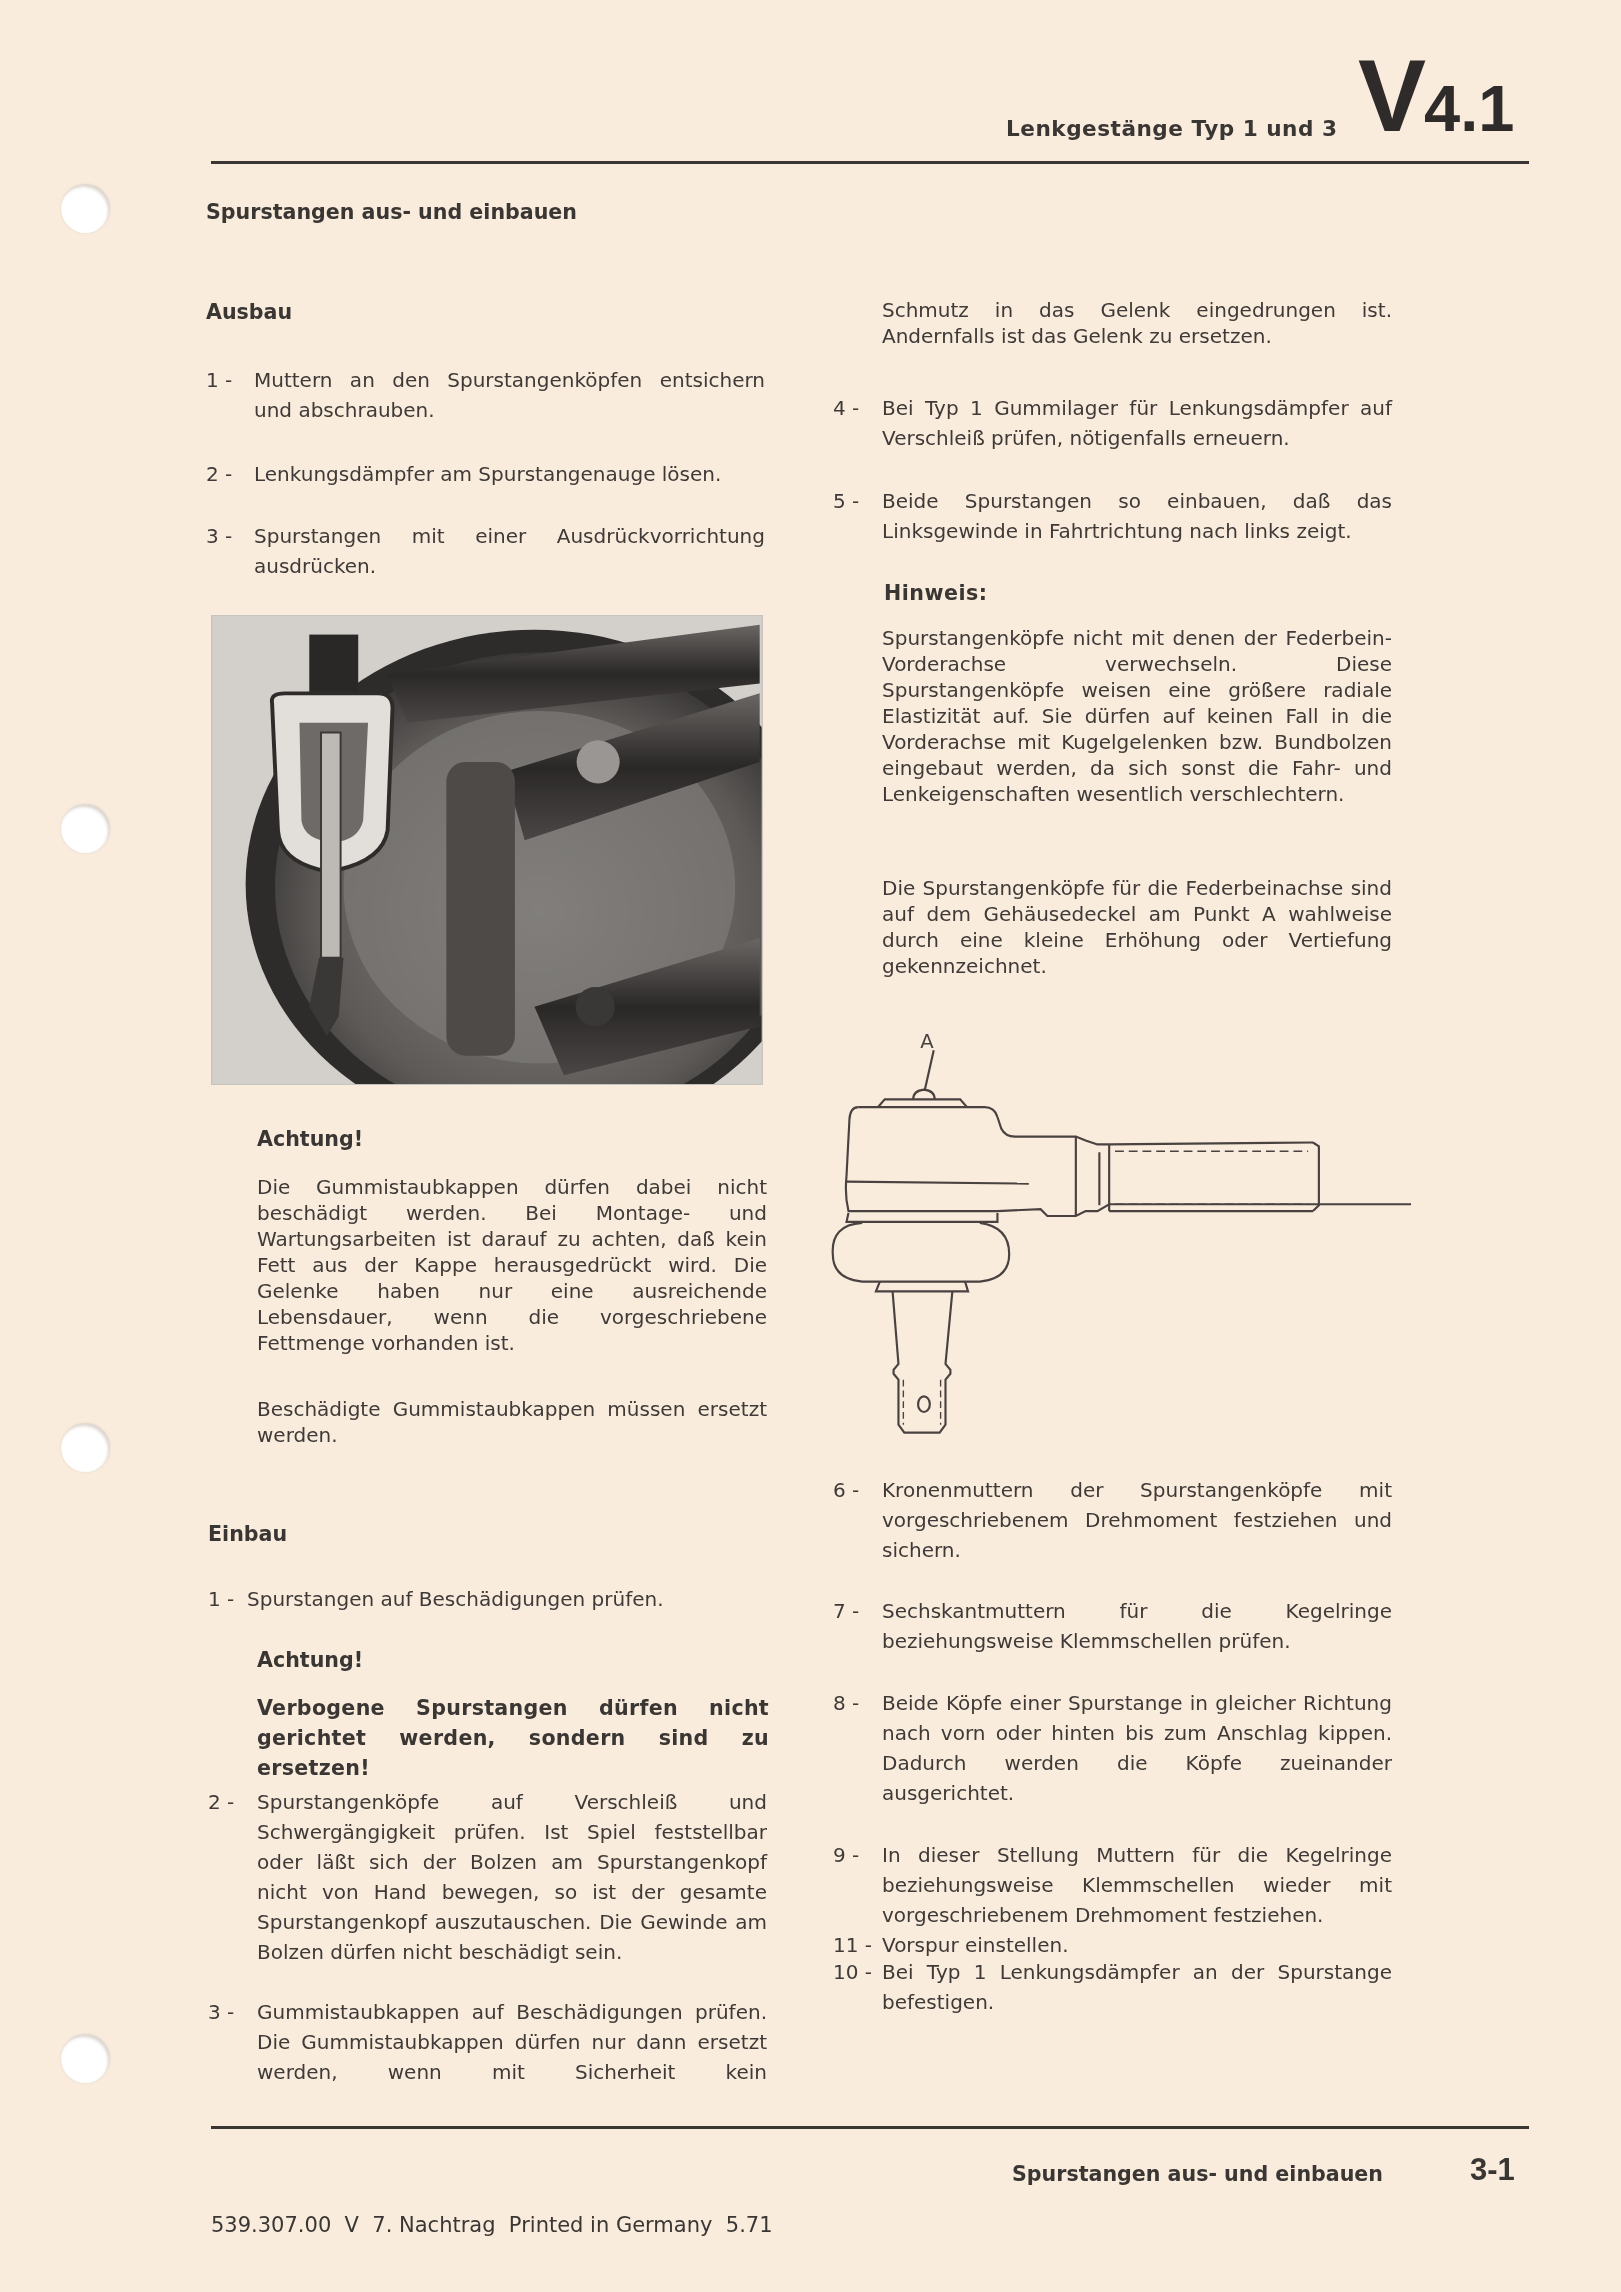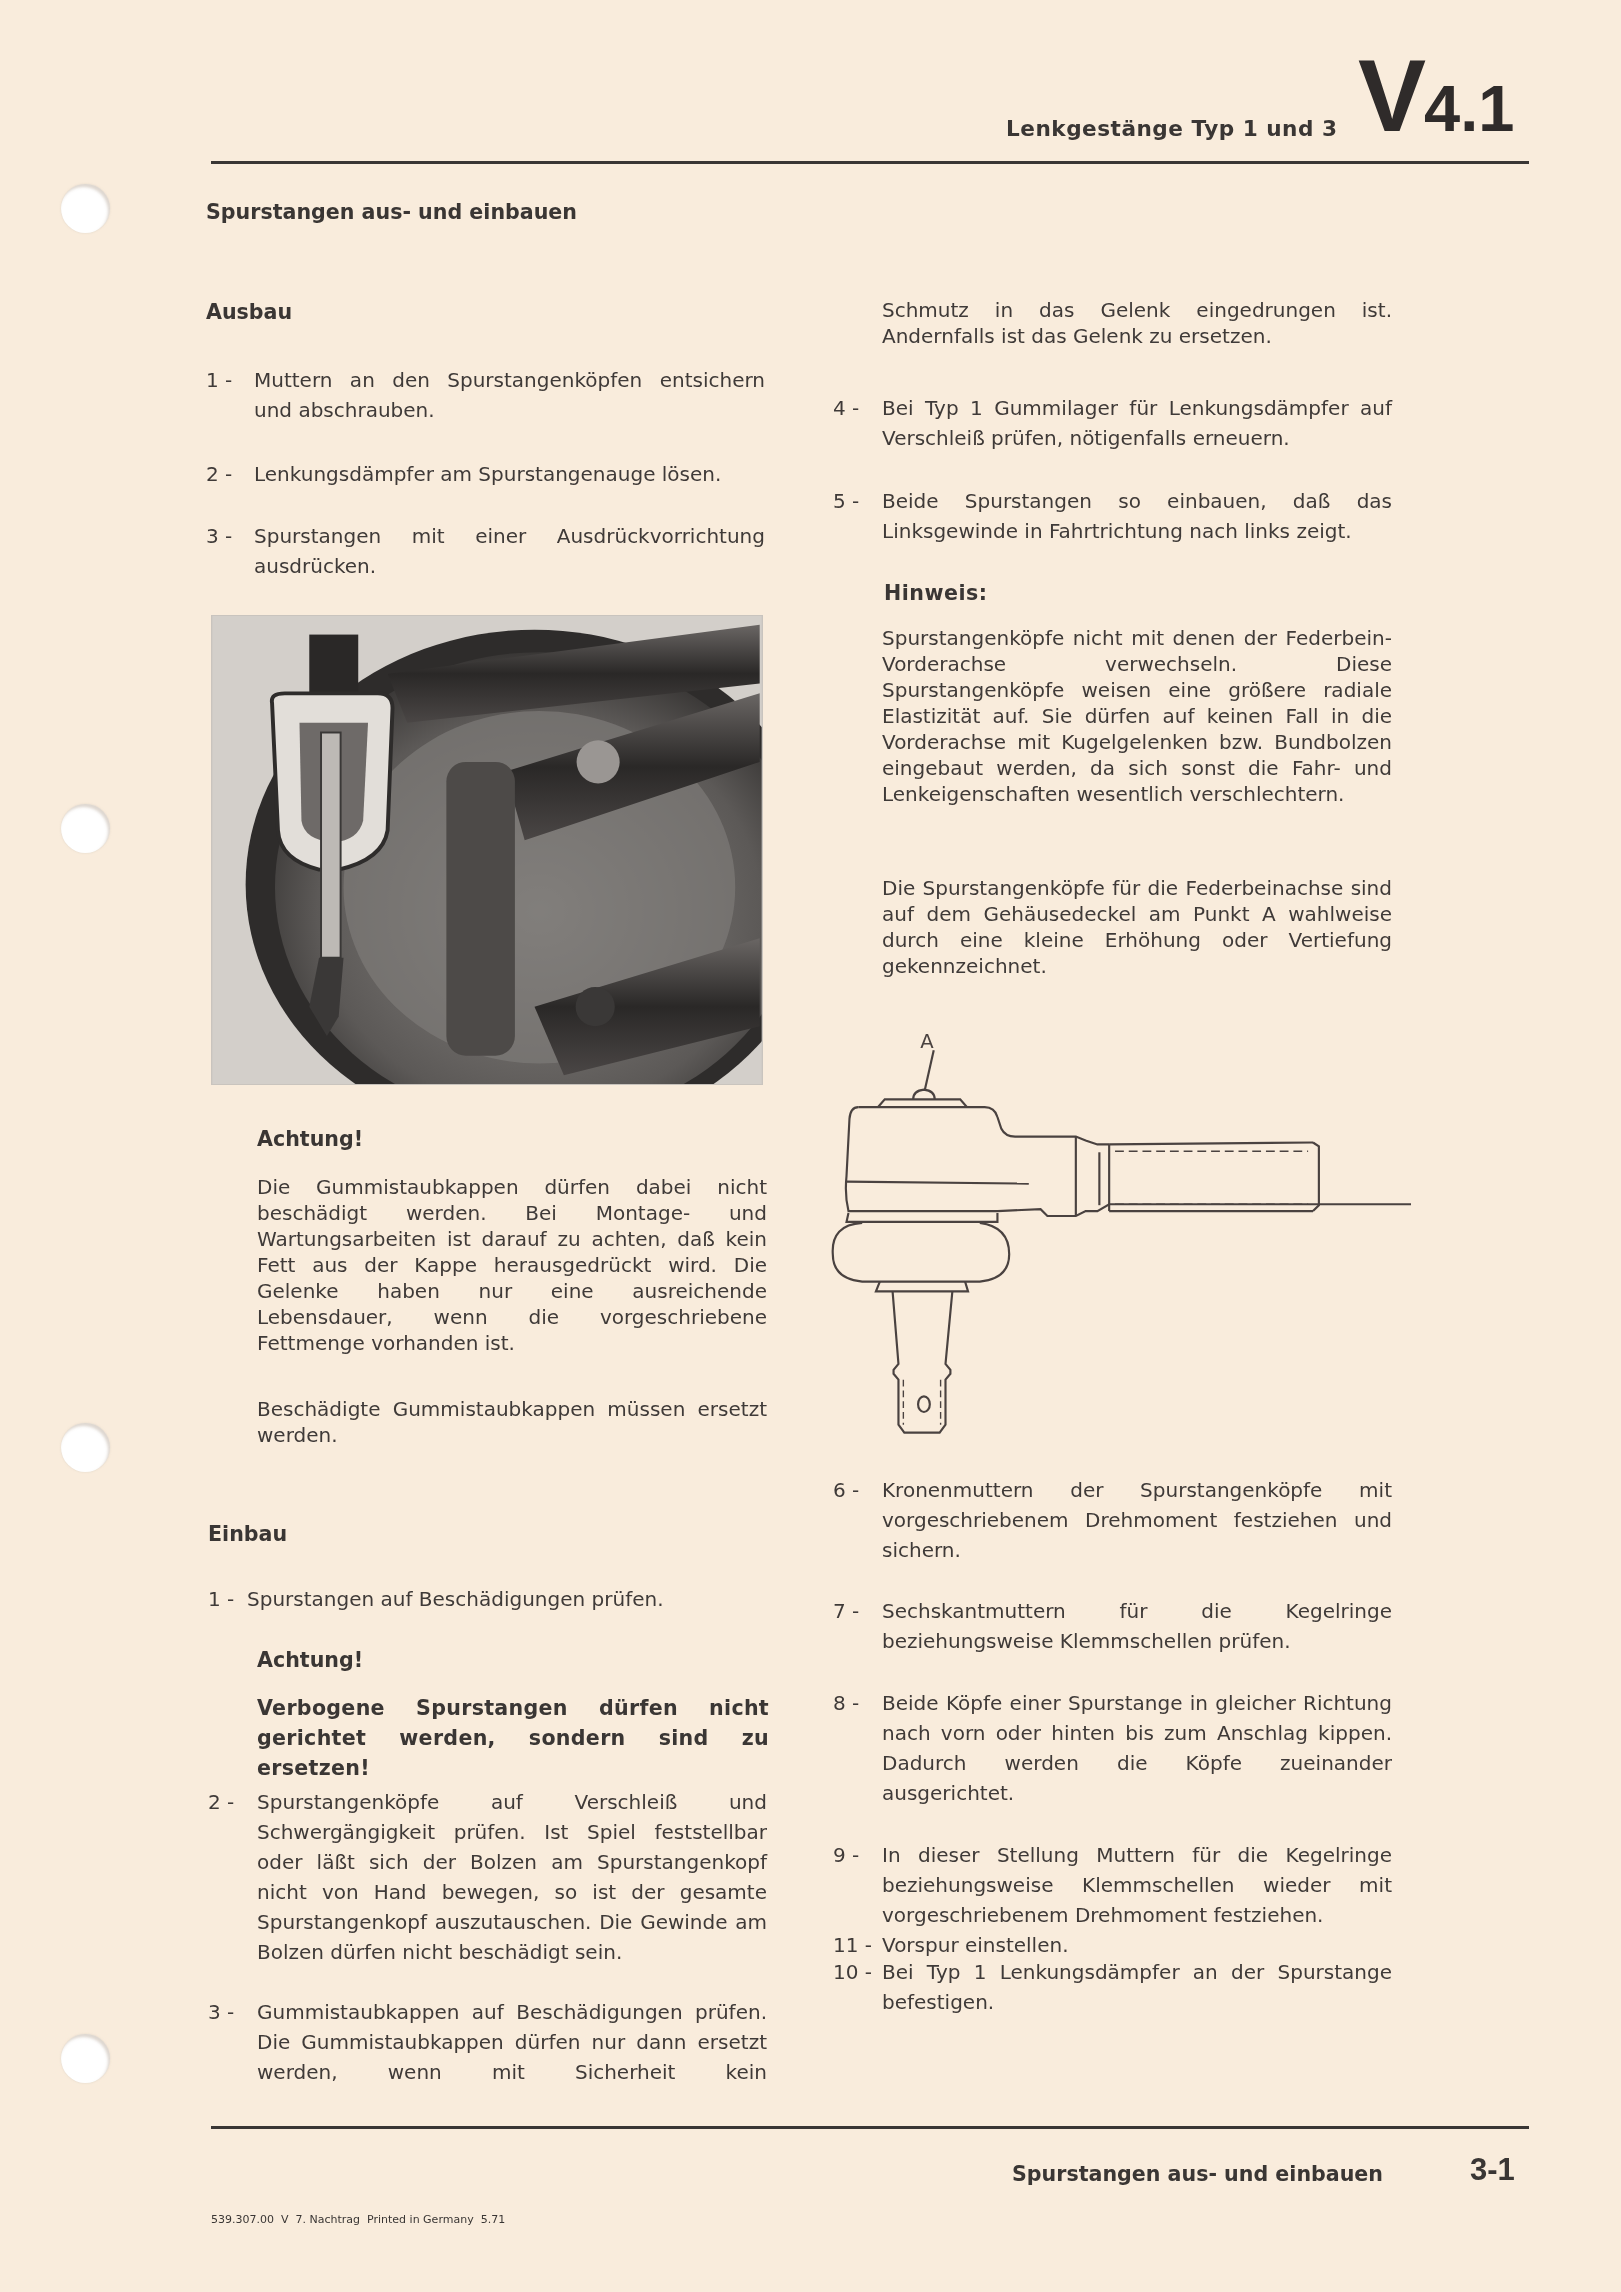--- a/index.html
+++ b/index.html
@@ -22,21 +22,21 @@
   .h { font-weight:bold; font-size:20.6px; color:#3a3634; }
   .p { font-size:20px; line-height:26px; text-align:justify; color:#3f3a38; }
   .item { position:absolute; font-size:20px; line-height:30px; color:#3f3a38; }
   .item .num { position:absolute; left:0; top:0; white-space:nowrap; }
   .item .txt { text-align:justify; }
   .bold-p { font-weight:bold; font-size:20.6px; line-height:30px; text-align:justify; color:#3a3634; letter-spacing:0.3px; }
   .photo {
     position:absolute; left:211px; top:615px; width:552px; height:470px;
     background:#cfcbc6; overflow:hidden;
   }
-  .footer-small { font-size:11px; color:#3a3634; }
+  .footer-small { font-size:21px; color:#3a3634; }
 </style>
 </head>
 <body>
 
 <div class="punch" style="left:61px; top:184px;"></div>
 <div class="punch" style="left:61px; top:804px;"></div>
 <div class="punch" style="left:61px; top:1423px;"></div>
 <div class="punch" style="left:61px; top:2034px;"></div>
 
 <div class="abs hdr-sub" style="left:1006px; top:116px;">Lenkgestänge Typ 1 und 3</div>

